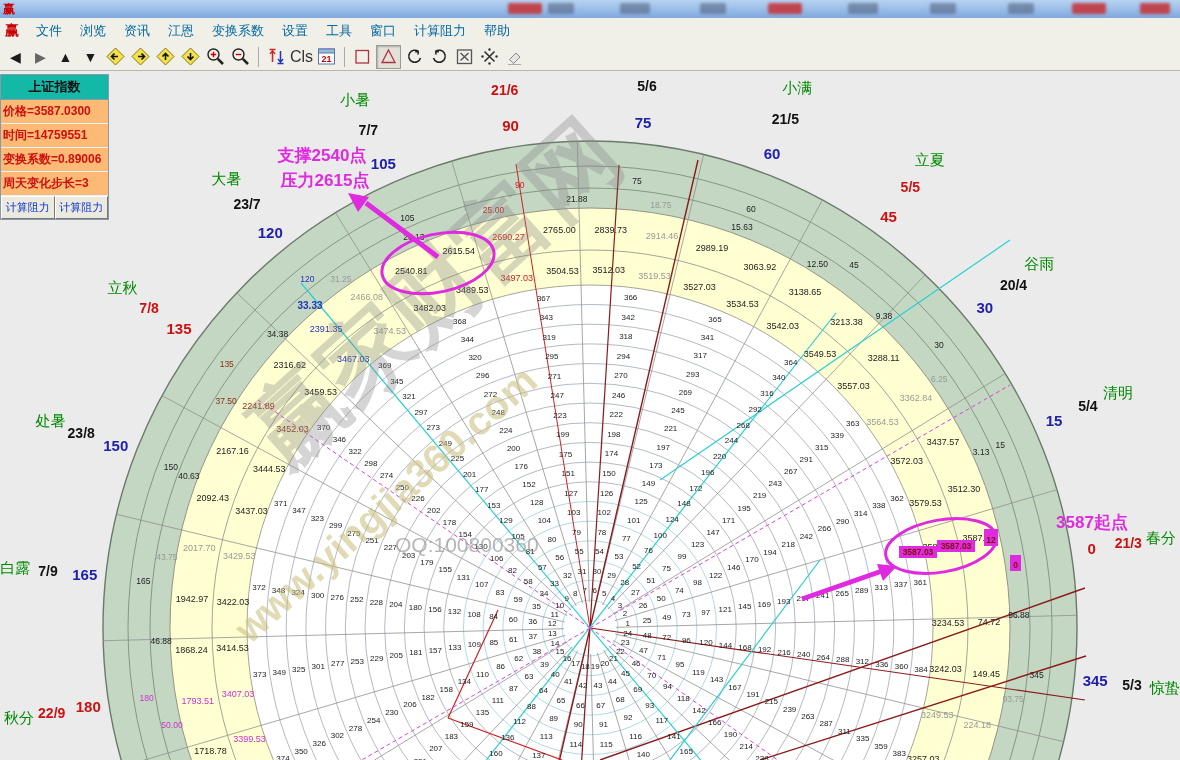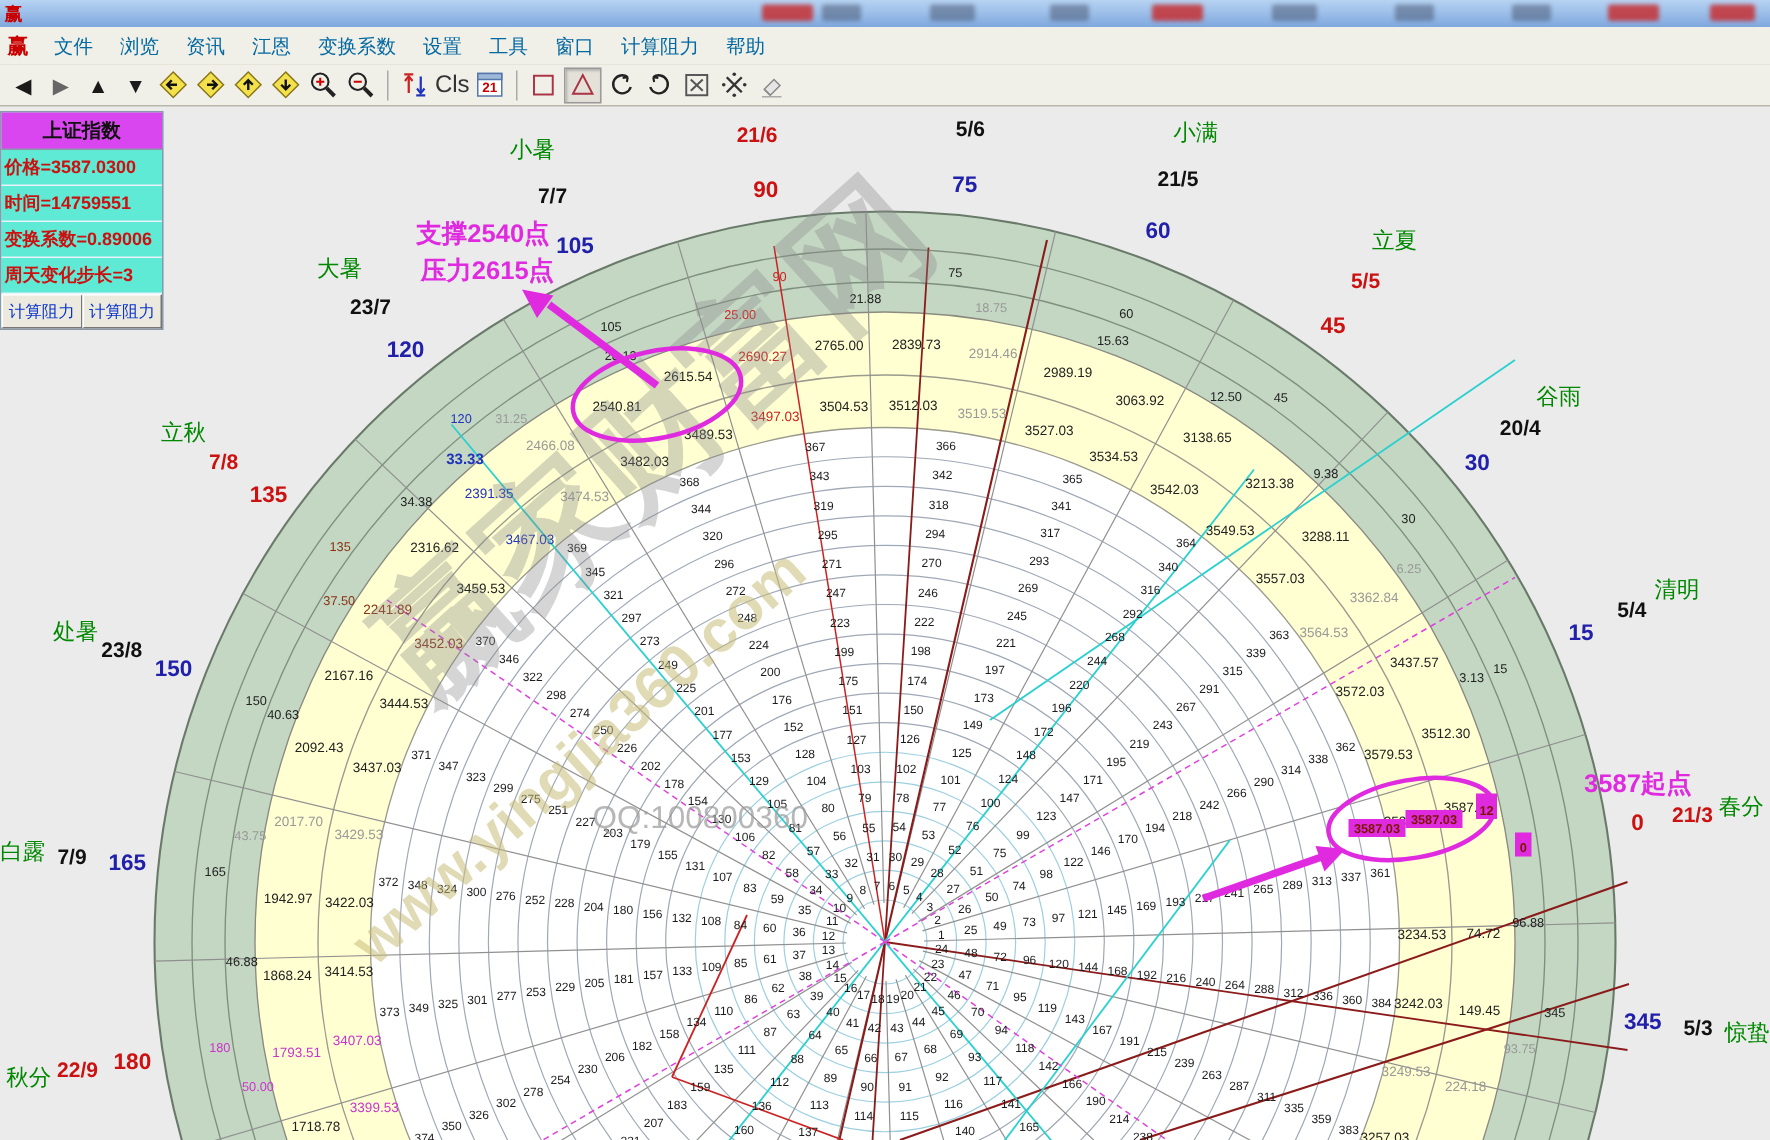--- a/index.html
+++ b/index.html
@@ -19,23 +19,23 @@
   .mitem{font-size:13px;color:#0369a1;padding:2px 9px;cursor:default;}
   .toolbar{position:absolute;left:0;top:43px;width:1180px;height:27px;z-index:30;
     background:#f0efe8;border-bottom:1px solid #b9b6aa;display:flex;align-items:center;padding-left:3px;}
   .ticon{width:23px;height:22px;display:flex;align-items:center;justify-content:center;margin:0 1px;}
   .ticon.sel{border:1px solid #9a9a9a;background:#e4e2d8;box-shadow:inset 1px 1px 2px #aaa;}
   .ticon .glyph{font-size:14px;color:#1a1a1a;line-height:1;}
   .tsep{width:1px;height:20px;background:#aaa;margin:0 5px;}
   .tlabel{font-size:16px;color:#333;}
   
   .panel{position:absolute;left:0;top:74px;width:107px;z-index:25;border:1px solid #8899aa;background:#cfe2f5;}
-  .phead{background:#d946ef;border-bottom:1px solid #8899aa;font-size:13px;font-weight:bold;
+  .phead{background:#14b8a6;border-bottom:1px solid #8899aa;font-size:13px;font-weight:bold;
     color:#111;text-align:center;padding:3px 16px;}
-  .prow{background:#5eead4;border-bottom:1px solid #e8f2fc;font-size:12px;font-weight:bold;
+  .prow{background:#fdba74;border-bottom:1px solid #e8f2fc;font-size:12px;font-weight:bold;
     color:#cc1111;padding:3px 2px;white-space:nowrap;overflow:hidden;}
   .pbtns{display:flex;}
   .pbtn{flex:1;font-size:11px;color:#0833cc;background:#eceade;border:1px solid;
     border-color:#fff #777 #777 #fff;text-align:center;padding:3px 0;cursor:pointer;white-space:nowrap;}
   #wheel{position:absolute;left:0;top:0;z-index:1;}
 </style>
 </head>
 <body>
 <div id="stage">
 

